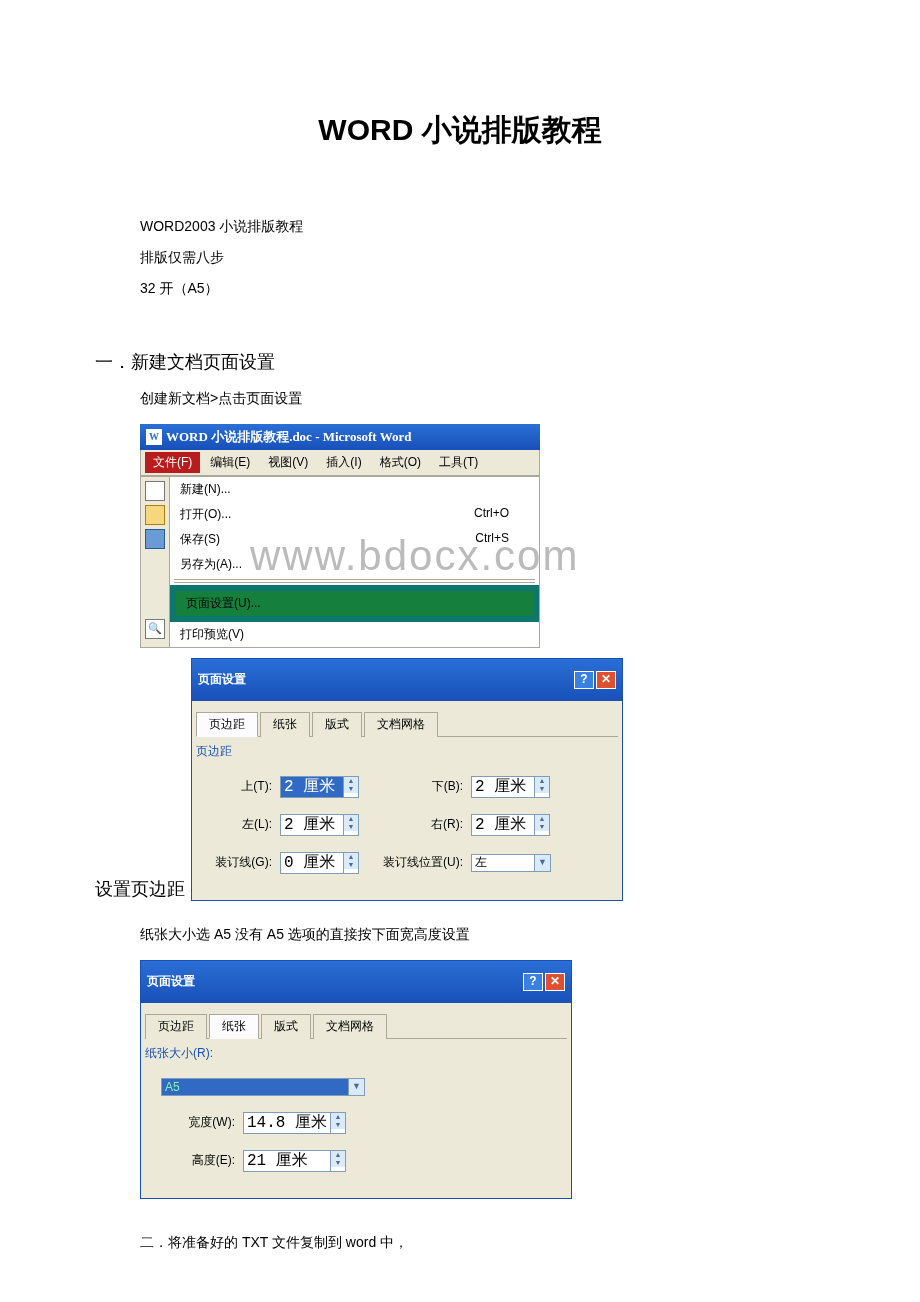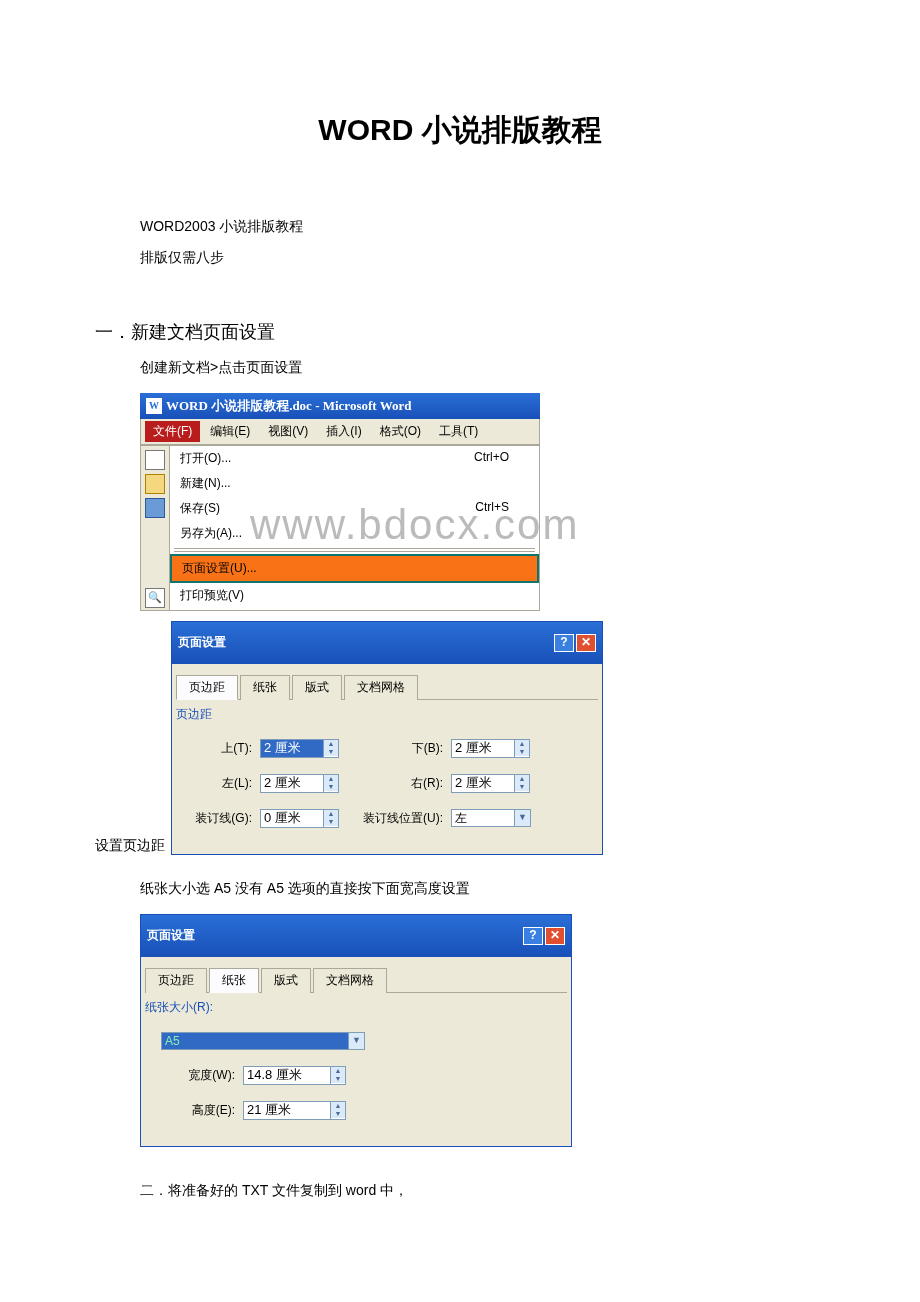--- a/index.html
+++ b/index.html
@@ -12,61 +12,62 @@
 .win-titlebar{background:linear-gradient(#2a6fd6,#1850b8);color:#fff;font-family:"SimSun";font-size:13px;font-weight:bold;padding:4px 6px;display:flex;align-items:center;gap:4px}
 .win-icon{width:14px;height:14px;background:#fff;border:1px solid #fff;display:inline-block;font-size:10px;color:#2a6fd6;text-align:center;line-height:14px}
 .menubar{background:#ece9d8;border:1px solid #aca899;border-top:none;font-size:12px;padding:2px 4px;display:flex;gap:2px}
 .menubar span{padding:2px 8px}
 .menubar .open{background:#b91c1c;color:#fff}
 .toolbar-gutter{width:28px;background:#ece9d8;border-right:1px solid #aca899;display:flex;flex-direction:column;align-items:center;padding-top:2px}
 .dropdown{background:#fff;border:1px solid #aca899;font-size:12px}
 .dropdown-row{display:flex}
 .dropdown-items{flex:1}
 .menu-item{padding:4px 30px 4px 10px;display:flex;justify-content:space-between;border-bottom:0}
-.menu-item.highlighted{background:#f97316;border:2px solid #0f766e}
+.menu-item.highlighted{background:#15803d;border:6px solid #0f766e}
 .menu-sep{height:1px;background:#aca899;margin:2px 4px}
 .tb-icon{width:18px;height:18px;margin:2px 0;display:flex;align-items:center;justify-content:center;font-size:11px}
 .tb-new{border:1px solid #777;background:#fff}
 .tb-open{background:#f4d77e;border:1px solid #b08000}
 .tb-save{background:#6b9bd6;border:1px solid #2a5a9a}
 .tb-print{border:1px solid #777;background:#fff}
 .dialog{border:1px solid #1850b8;background:#ece9d8;font-size:12px}
 .dlg-title{background:linear-gradient(#2a6fd6,#1850b8);color:#fff;font-weight:bold;padding:12px 6px;display:flex;justify-content:space-between;align-items:center}
 .dlg-btns{display:flex;gap:2px}
 .dlg-btn{width:18px;height:16px;background:#e05030;border:1px solid #fff;color:#fff;font-size:12px;line-height:14px;text-align:center;font-weight:bold}
 .dlg-help{background:#3a80e0}
 .dlg-body{padding:10px 4px}
 .tabs{display:flex;border-bottom:1px solid #aca899;margin-bottom:6px}
 .tab{padding:3px 12px;border:1px solid #aca899;border-bottom:none;background:#ece9d8;margin-right:2px;position:relative;top:1px}
 .tab.active{background:#fcfcfe;border-bottom:1px solid #fcfcfe}
 .group-label{color:#1850b8;font-size:12px;margin:4px 0}
 .field-row{display:flex;align-items:center;margin:16px 0;gap:4px}
 .field-label{width:76px;text-align:right;padding-right:4px}
 .field-label2{width:100px;text-align:right;padding-right:4px}
 .spinner{display:flex;border:1px solid #7f9db9;background:#fff}
-.spinner input{border:none;width:56px;font-size:13px;padding:1px 3px;font-family:Liberation Sans, sans-serif}
+.spinner input{border:none;width:56px;font-size:16px;padding:1px 3px;font-family:Liberation Mono, monospace}
 .spinner input.sel{background:#316ac5;color:#fff}
 .spin-btns{display:flex;flex-direction:column;border-left:1px solid #7f9db9}
 .spin-btn{width:14px;height:8px;font-size:7px;text-align:center;line-height:8px;color:#4a6a9a;background:#dbeaf9}
 .combo{display:flex;border:1px solid #7f9db9;background:#fff}
 .combo input{border:none;width:56px;font-size:12px;padding:1px 3px;font-family:inherit}
 .combo input.wide{width:180px}
 .combo input.sel{background:#316ac5;color:#86efac}
 .combo-btn{width:15px;background:#dbeaf9;color:#4a6a9a;text-align:center;font-size:9px;line-height:15px;border-left:1px solid #7f9db9}
 .inline-row{display:flex;align-items:flex-end}
-.inline-label{font-size:14px;margin-right:6px}
+.inline-label{font-size:18px;margin-right:6px}
 </style>
 </head>
 <body>
 
 <div class="page">
   <div class="title">WORD 小说排版教程</div>
 
   <p class="para">WORD2003 小说排版教程</p>
   <p class="para">排版仅需八步</p>
+  <p class="para">32 开（A5）</p>
 
   <p class="section-hdr">一．新建文档页面设置</p>
   <p class="para">创建新文档&gt;点击页面设置</p>
 
   
   <div class="screenshot" style="width:400px">
     <div class="watermark" style="left:110px;top:108px">www.bdocx.com</div>
     <div class="win-titlebar">
       <span class="win-icon">W</span>
       <span>WORD 小说排版教程.doc - Microsoft Word</span>
@@ -85,26 +86,26 @@
           <div class="tb-icon tb-new"></div>
           <div class="tb-icon tb-open"></div>
           <div class="tb-icon tb-save"></div>
           <div class="tb-icon"></div>
           <div class="tb-icon"></div>
           <div class="tb-icon"></div>
           <div class="tb-icon tb-print">🔍</div>
         </div>
         <div class="dropdown-items">
           <div class="menu-item">
+              <span>新建(N)...</span>
+              <span></span>
+            </div>
+          <div class="menu-item">
               <span>打开(O)...</span>
               <span>Ctrl+O</span>
-            </div>
-          <div class="menu-item">
-              <span>新建(N)...</span>
-              <span></span>
             </div>
           <div class="menu-item">
               <span>保存(S)</span>
               <span>Ctrl+S</span>
             </div>
           <div class="menu-item">
               <span>另存为(A)...</span>
               <span></span>
             </div>
           <div class="menu-sep"></div>

